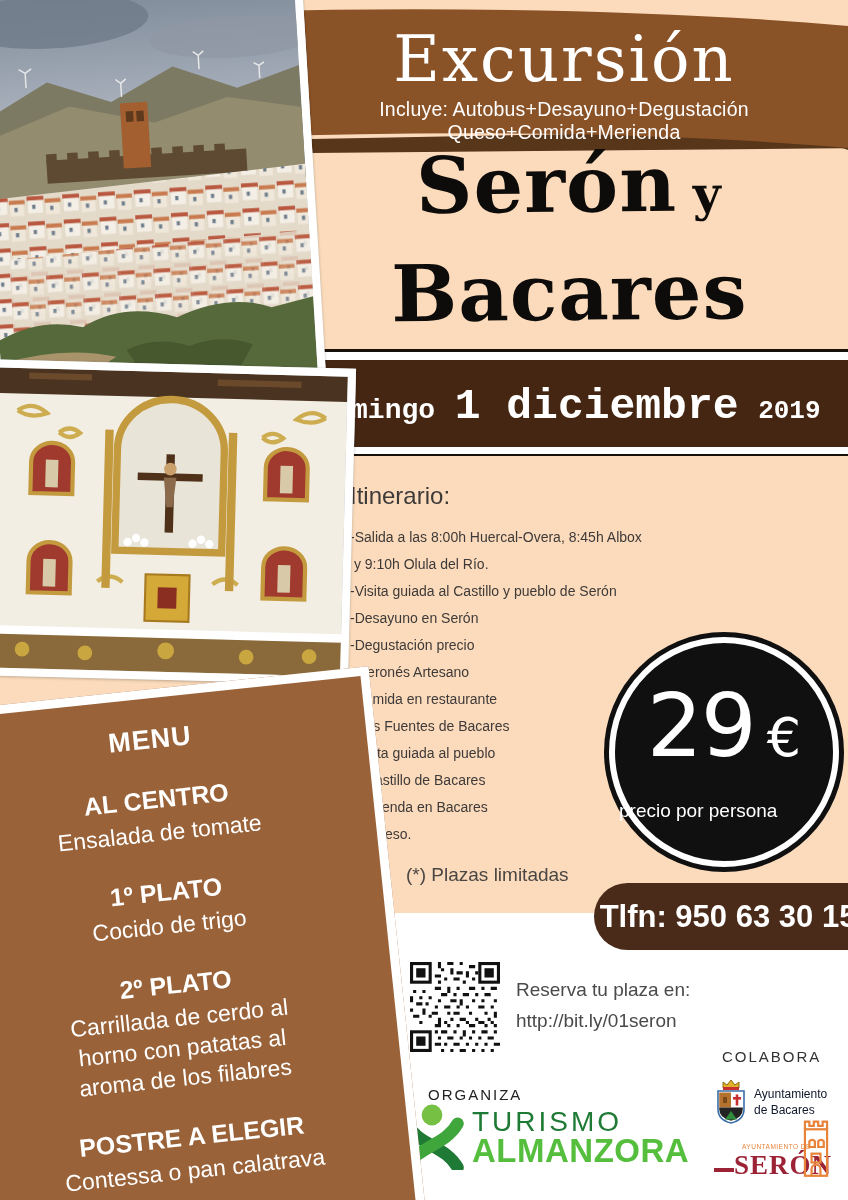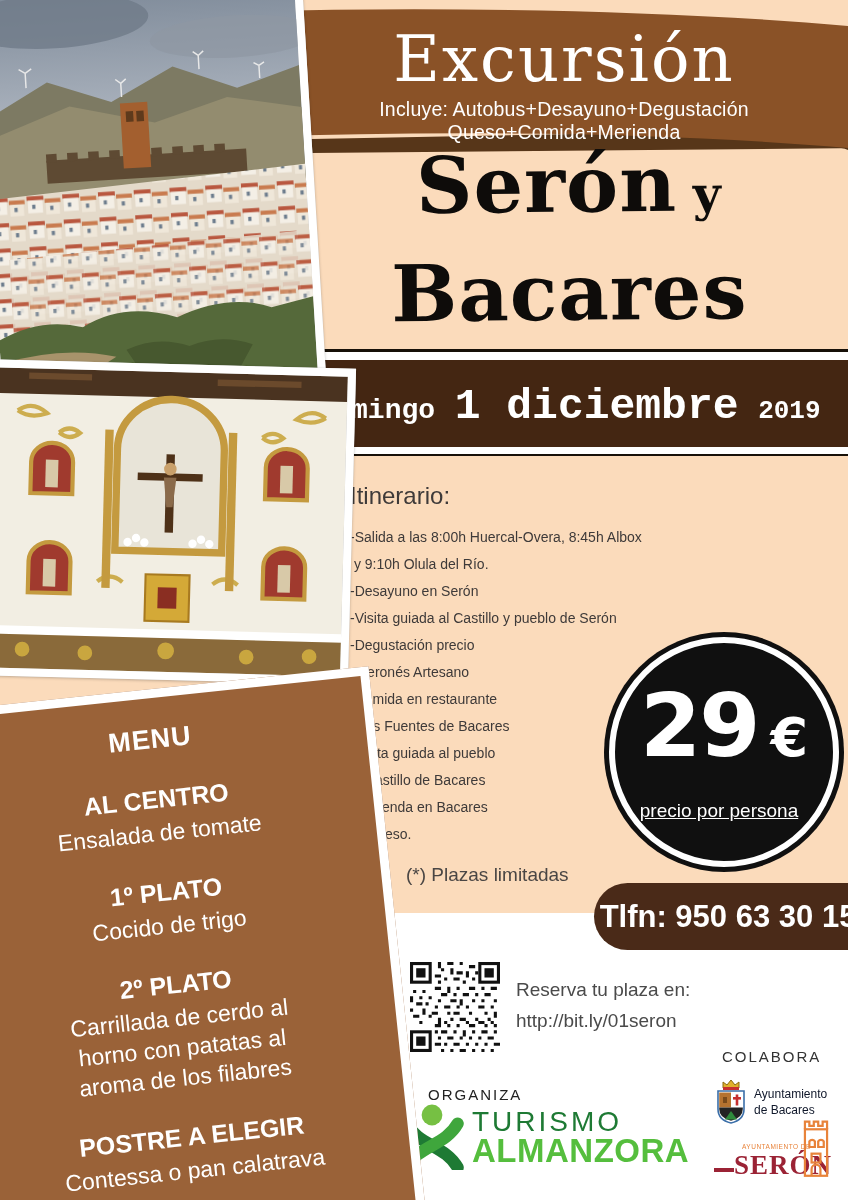--- a/index.html
+++ b/index.html
@@ -33,24 +33,24 @@
   
   .itinerary{left:350px;top:482px;color:#3E3A39;}
   .itinerary-heading{font-size:24px;margin-bottom:14px;}
   .itinerary-lines div{font-size:14px;line-height:27px;white-space:pre;}
   .plazas{left:406px;top:864px;font-size:19px;color:#4A4644;}
 
   
   .price-circle{left:604px;top:632px;width:240px;height:240px;border-radius:50%;background:#101010;}
   .price-circle::after{content:"";position:absolute;inset:5px;border:6px solid #ffffff;border-radius:50%;}
   .price-inner{position:absolute;inset:0;display:flex;flex-direction:column;align-items:center;justify-content:center;color:#fff;}
-  .price-amount{font-family:"DejaVu Sans",sans-serif;font-weight:bold;white-space:nowrap;line-height:86px;}
+  .price-amount{font-family:"DejaVu Sans",sans-serif;font-weight:normal;white-space:nowrap;line-height:86px;}
   .p-num{font-size:88px;letter-spacing:-2px;}
   .p-cur{font-size:54px;margin-left:12px;}
-  .price-note{font-size:19px;width:200px;text-align:center;padding-right:10px;margin-top:6px;text-decoration:underline;}
+  .price-note{font-size:19px;width:200px;text-align:left;padding-right:10px;margin-top:6px;}
 
   
   .phone-box{left:594px;right:-14px;top:883px;height:67px;background:#4A2A18;border-radius:34px 0 0 34px;
     display:flex;align-items:center;justify-content:center;}
   .phone-box span{color:#fff;font-weight:bold;font-size:31px;white-space:nowrap;}
 
   
   .photo{border:8px solid #ffffff;box-shadow:0 1px 3px rgba(0,0,0,0.25);background:#ccc;}
   .photo-town{left:-18px;top:-24px;width:316px;height:400px;transform:rotate(-3.5deg);}
   .photo-altar{left:-14px;top:364px;width:350px;height:300px;transform:rotate(1.5deg);}
@@ -117,22 +117,22 @@
   </div>
   <div class="abs strip2"></div>
 
   <div class="abs content-panel"></div>
 
   <div class="abs itinerary">
     <div class="itinerary-heading">Itinerario:</div>
     <div class="itinerary-lines">
         <div>-Salida a las 8:00h Huercal-Overa, 8:45h Albox</div>
         <div> y 9:10h Olula del Río.</div>
+        <div>-Visita guiada al Castillo y pueblo de Serón</div>
         <div>-Desayuno en Serón</div>
-        <div>-Visita guiada al Castillo y pueblo de Serón</div>
         <div>-Degustación precio</div>
         <div>  Seronés Artesano</div>
         <div>-Comida en restaurante</div>
         <div>  Las Fuentes de Bacares</div>
         <div>-Visita guiada al pueblo</div>
         <div> y Castillo de Bacares</div>
         <div>-Merienda en Bacares</div>
         <div>-Regreso.</div>
       </div>
   </div>

